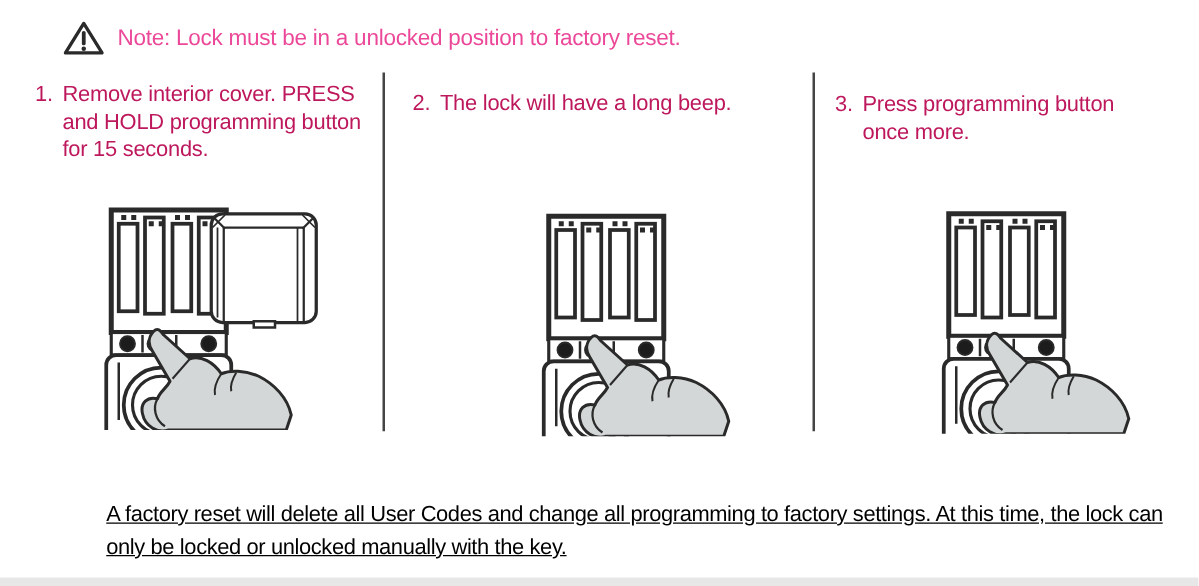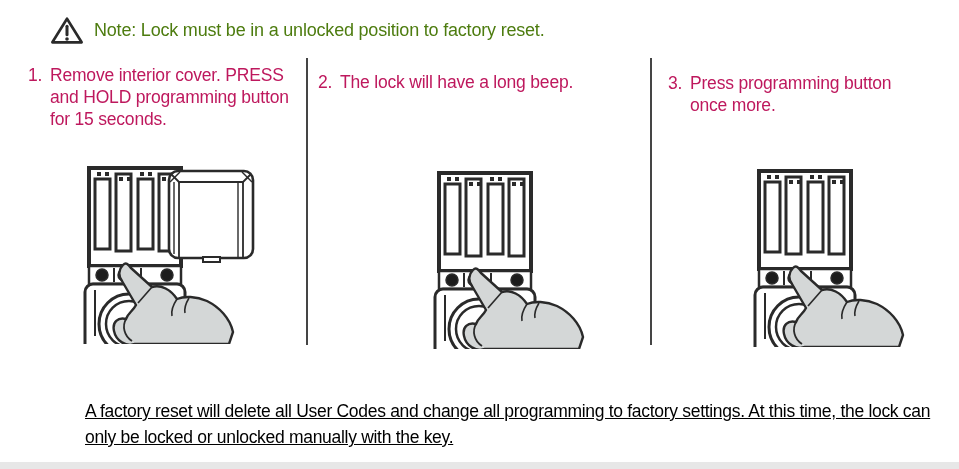--- a/index.html
+++ b/index.html
@@ -9,38 +9,38 @@
     width: 959px;
     height: 469px;
     background: #ffffff;
     font-family: "Liberation Sans", sans-serif;
     color: #2e2e2e;
     overflow: hidden;
   }
   
   .note-row { position: absolute; left: 50px; top: 15px; display: flex; align-items: center; }
   .warn-icon { width: 34px; height: 31px; margin-right: 10px; flex: 0 0 auto; }
-  .note-text { font-size: 18px; letter-spacing: -0.2px; color: #4d7c0f; }
+  .note-text { font-size: 18px; letter-spacing: -0.2px; color: #ec4899; }
 
   
   .divider { position: absolute; top: 58px; width: 2px; height: 287px; background: #454545; }
   .divider-1 { left: 306px; }
   .divider-2 { left: 650px; }
 
   .step-text {
     position: absolute;
     font-size: 17.5px;
     line-height: 22px;
     letter-spacing: -0.2px;
     color: #be185d;
     padding-left: 22px;
     text-indent: -22px;
   }
   .step-1-text { left: 28px;  top: 64px; width: 262px; }
-  .step-2-text { left: 318px; top: 71px; width: 270px; }
+  .step-2-text { left: 330px; top: 71px; width: 270px; }
   .step-3-text { left: 668px; top: 72px; width: 260px; }
   .step-num { display: inline-block; width: 22px; text-indent: 0; }
 
   .figure { position: absolute; }
   .fig-unit-1 { left: 81px;  top: 164px; }
   .fig-cover-1 { left: 166px; top: 168px; }
   .fig-unit-2 { left: 431px; top: 169px; }
   .fig-unit-3 { left: 751px; top: 167px; }
 
   

